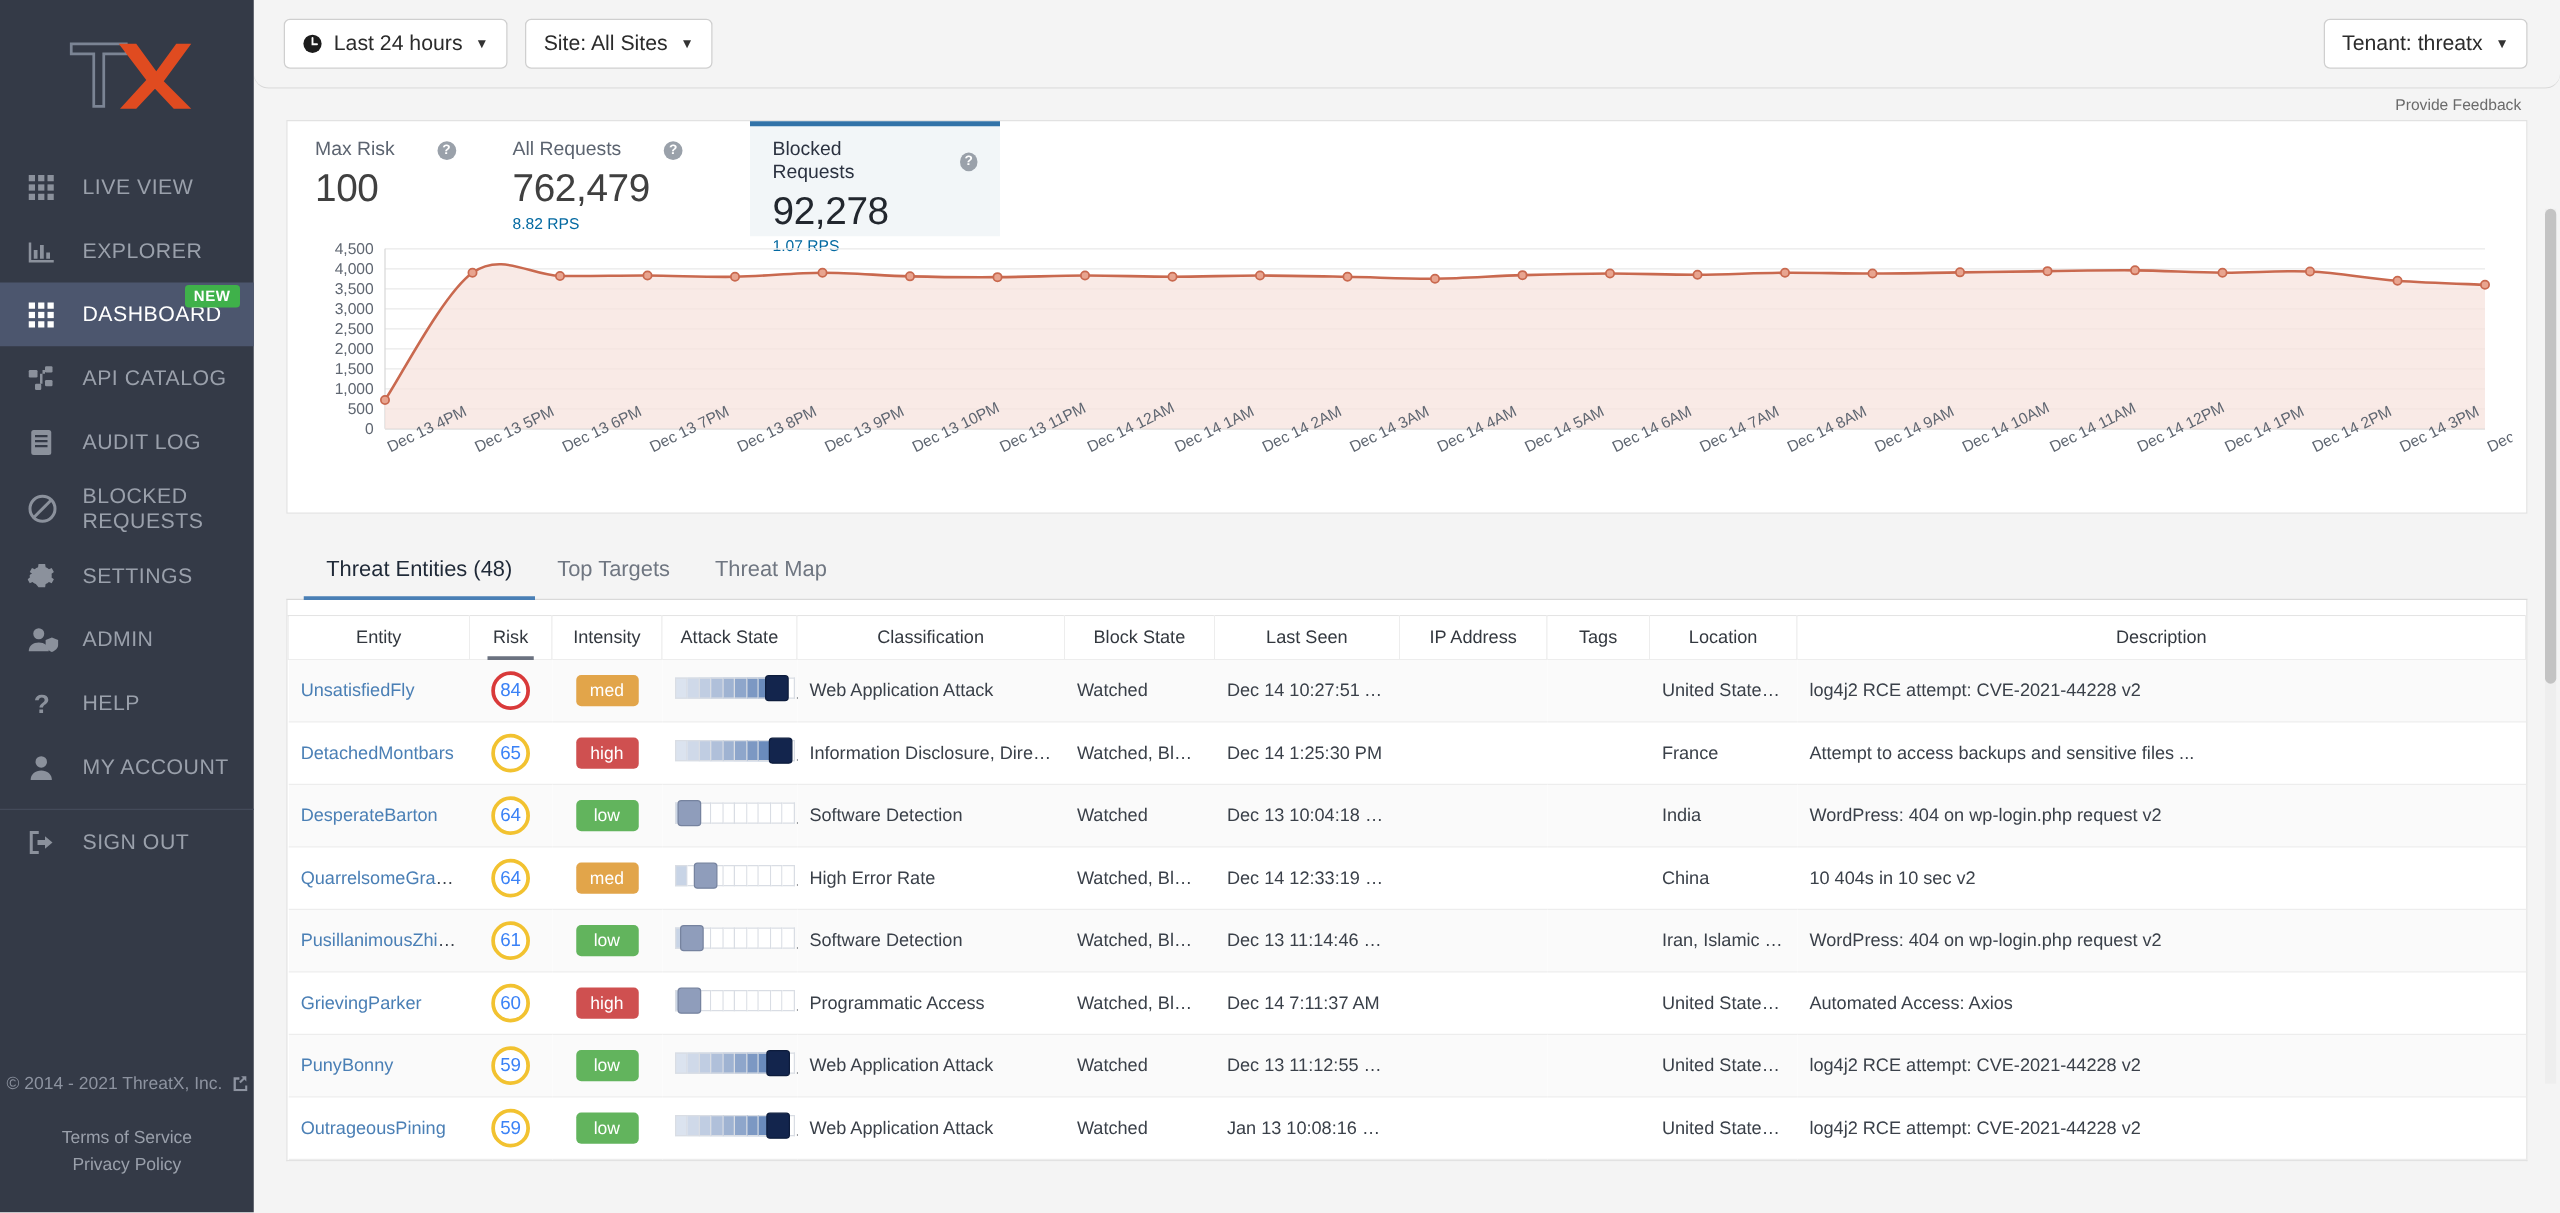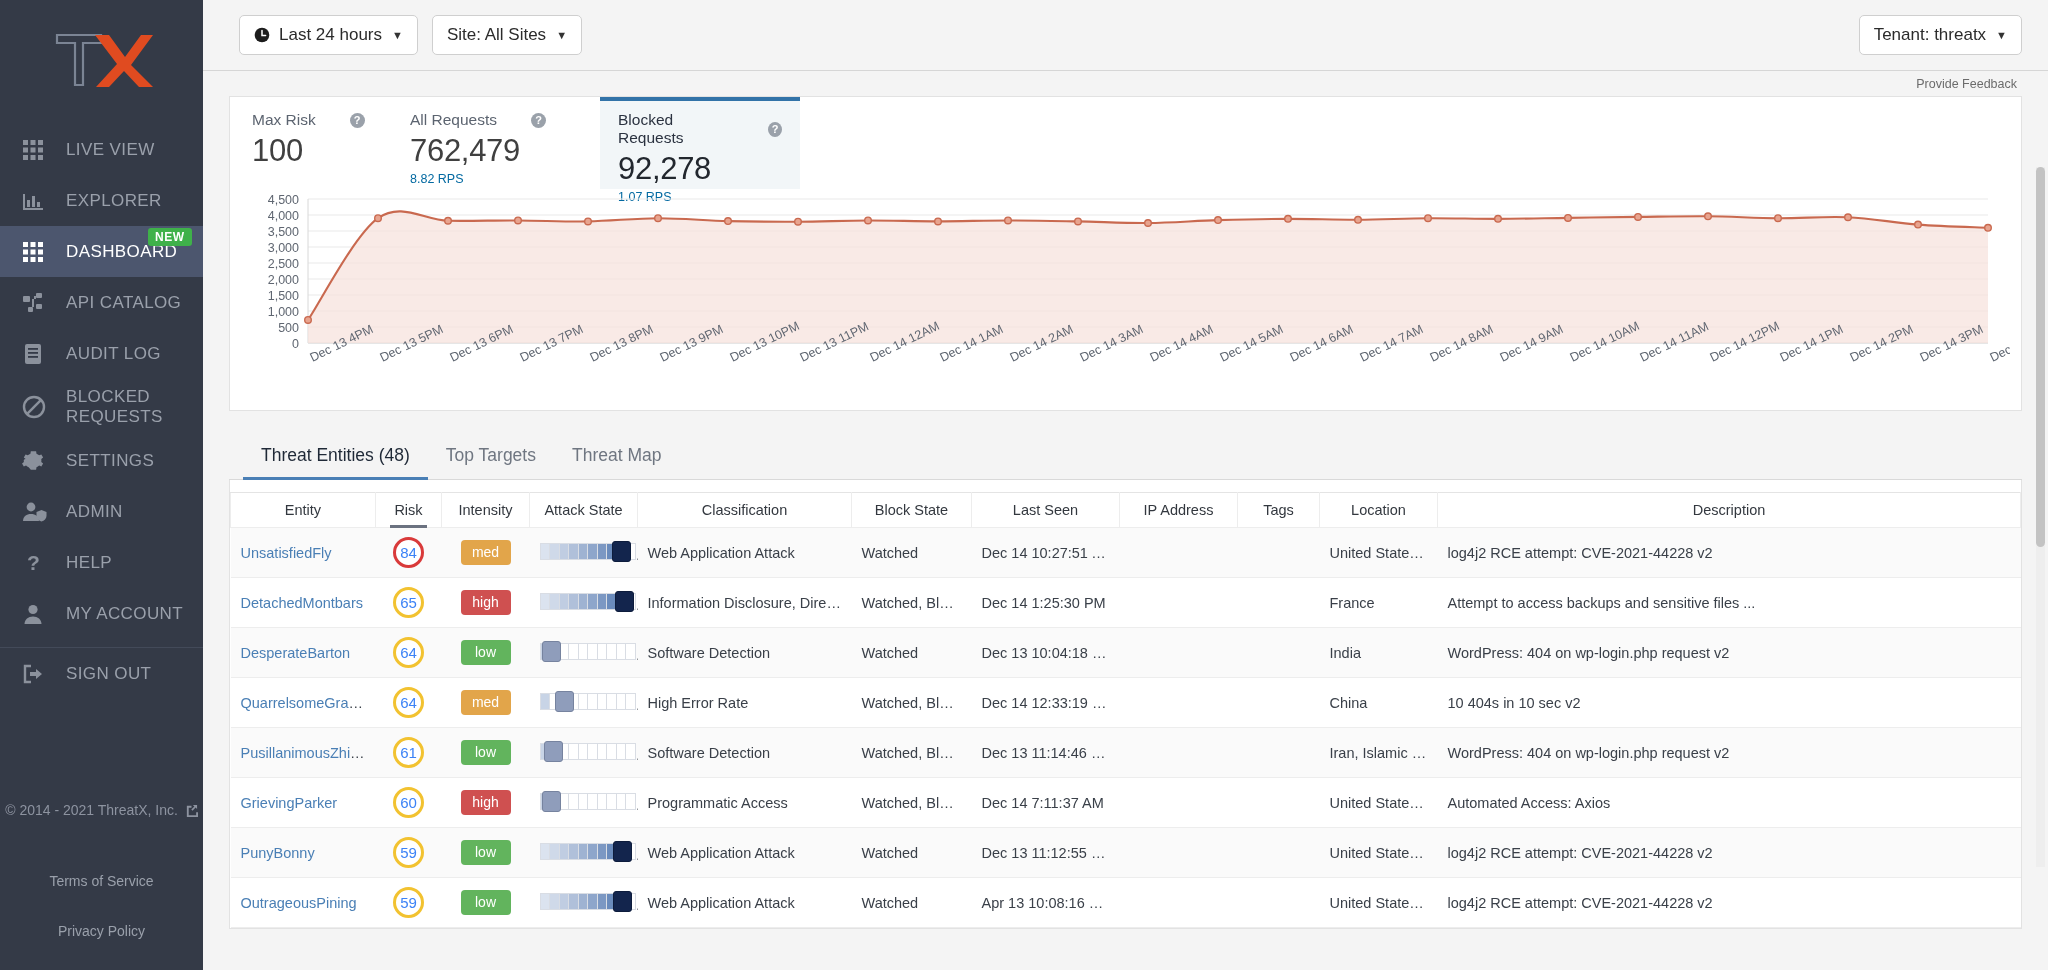--- a/index.html
+++ b/index.html
@@ -42,31 +42,32 @@
     font-size: 12px; font-weight: bold; letter-spacing: .5px;
     padding: 2px 7px; border-radius: 3px;
   }
   .nav-sep { height: 1px; background: #434a59; margin: 8px 0 0 0; }
   .side-foot {
     margin-top: auto; padding: 0 0 28px 0;
     text-align: center;
   }
   .side-foot .copy { color: #8d93a0; font-size: 14px; padding: 14px 0 22px; }
   .side-foot .copy .extlink { display: inline-block; margin-left: 3px; vertical-align: -2px; }
-  .side-foot a { display: block; color: #9aa0ab; font-size: 14px; text-decoration: none; padding: 3px 0; margin-top: 28px; }
+  .side-foot a { display: block; color: #9aa0ab; font-size: 14px; text-decoration: none; padding: 3px 0; }
 
   
   .main { flex: 1 1 auto; display: flex; flex-direction: column; background: #f4f4f4; min-width: 0; }
 
   .topbar {
     height: 71px; flex: 0 0 71px;
     background: #f4f4f4;
     border-bottom: 1px solid #d6d6d6;
     display: flex; align-items: center;
-    padding: 0 26px 0 36px;
+    padding: 0 26px 0 24px;
+    border-radius: 12px;
   }
   .pill {
     background: #fff; border: 1px solid #cfcfcf; border-radius: 5px;
     height: 40px; display: inline-flex; align-items: center;
     padding: 0 14px; font-size: 17px; color: #2b2b2b;
     margin-right: 14px; cursor: pointer; white-space: nowrap;
   }
   .pill .clock { margin-right: 9px; display: inline-flex; }
   .caret { margin-left: 10px; font-size: 11px; color: #333; }
   .spacer { flex: 1 1 auto; }
@@ -753,21 +754,21 @@
                     <span class="seg" style="background:#9fb3d2"></span>
                     <span class="seg" style="background:#8ea6cb"></span>
                     <span class="seg" style="background:#7c98c3"></span>
                     <span class="seg" style="background:#6a8bbc"></span>
                     <span class="seg" style="background:#5a7eb4"></span>
                     <span class="seg" style="background:#ffffff"></span>
                     <span class="knob" style="left:73.56px"></span>
                   </span></td>
                 <td class="c-class">Web Application Attack</td>
                 <td class="c-block">Watched</td>
-                <td class="c-seen">Apr 13 10:08:16 PM</td>
+                <td class="c-seen">Jan 13 10:08:16 PM</td>
                 <td class="c-ip"></td>
                 <td class="c-tags"></td>
                 <td class="c-loc">United States of...</td>
                 <td class="c-desc">log4j2 RCE attempt: CVE-2021-44228 v2</td>
               </tr>
             </tbody>
         </table>
       </div>
 
       <div class="vbar" style="top:96px;height:700px;">

